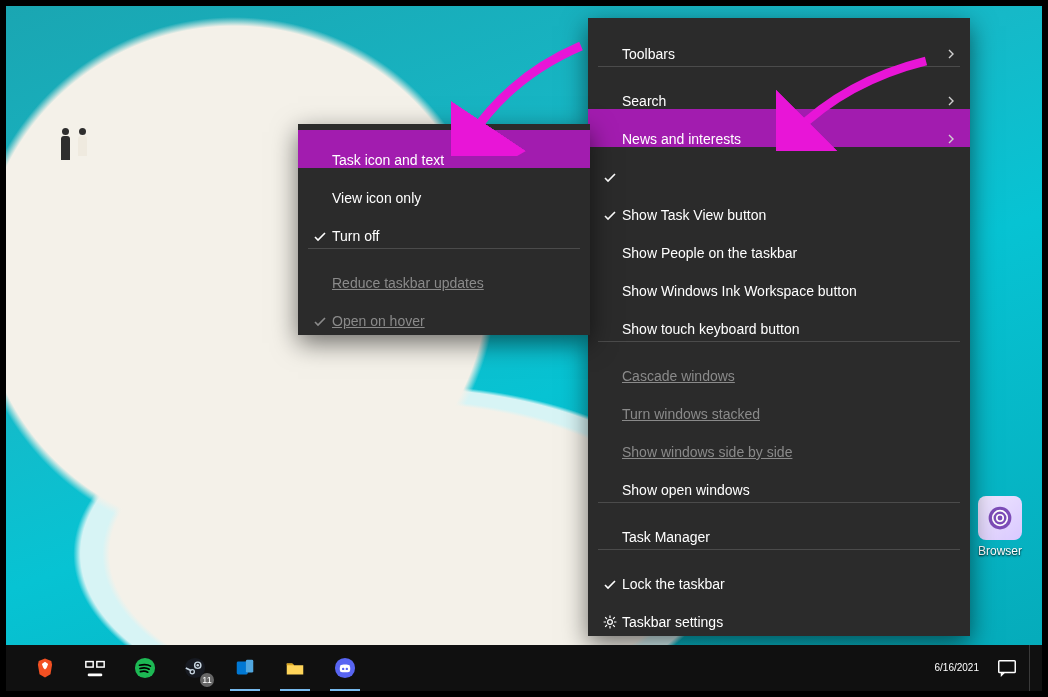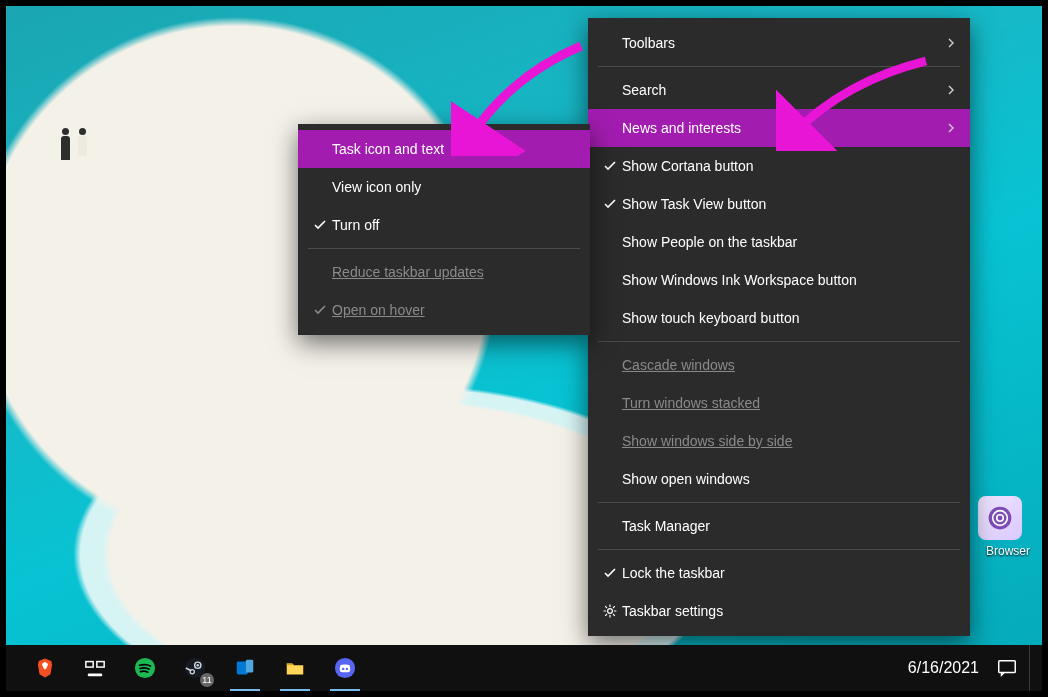--- a/index.html
+++ b/index.html
@@ -7,44 +7,44 @@
   
   .desktop{position:absolute;inset:0;background:
     radial-gradient(circle at 22% 40%, #f4f1e9 0 28%, transparent 29%),
     radial-gradient(ellipse 70% 55% at 38% 80%, #f4f1e9 0 40%, #d7f4f5 41% 44%, transparent 45%),
     linear-gradient(160deg,#1aa6b2 0%,#16b9c8 35%,#07c3d3 55%,#05a9b8 100%);
   }
   .people{position:absolute;left:55px;top:130px;font-size:11px;color:#3d3d3d;display:flex;gap:8px;}
   .people span{display:inline-block;background:#2e2e2e;width:9px;height:24px;border-radius:3px 3px 0 0;position:relative;}
   .people span::before{content:"";position:absolute;top:-8px;left:1px;width:7px;height:7px;border-radius:50%;background:#2e2e2e;}
   
-  .desk-icon{position:absolute;right:12px;top:490px;width:60px;text-align:right;font-size:12px;color:#fff;text-shadow:0 1px 2px #000;}
+  .desk-icon{position:absolute;right:12px;top:490px;width:60px;text-align:center;font-size:12px;color:#fff;text-shadow:0 1px 2px #000;}
   .desk-icon .tile{width:44px;height:44px;margin:0 auto 4px;border-radius:8px;background:linear-gradient(135deg,#f0e8ff,#d9c8ff);display:flex;align-items:center;justify-content:center;}
   .desk-icon .tile svg{width:26px;height:26px;}
   
   .menu{position:absolute;background:#2b2b2b;box-shadow:0 8px 24px rgba(0,0,0,.55);padding:6px 0;}
   .menu hr{border:0;border-top:1px solid #4b4b4b;margin:4px 10px;}
-  .mi{display:flex;align-items:center;min-height:38px;padding:0 14px 0 10px;white-space:nowrap;cursor:default;}
+  .mi{display:flex;align-items:flex-end;min-height:38px;padding:0 14px 0 10px;white-space:nowrap;cursor:default;}
   .mi .ic{width:24px;display:flex;justify-content:center;color:#fff;}
   .mi .lbl{flex:1;}
   .mi .chev{color:#d0d0d0;}
   .mi.hover{background:#a21caf;}
   .mi.disabled{color:#8a8a8a;text-decoration:underline;}
   .mi.disabled .ic{color:#8a8a8a;}
   
   .main-menu{left:582px;top:12px;width:382px;}
   .sub-menu {left:292px;top:118px;width:292px;}
   
   .arrow{position:absolute;pointer-events:none;}
   
   .taskbar{position:absolute;left:0;right:0;bottom:0;height:46px;background:#101010;display:flex;align-items:center;}
   .tb-left{display:flex;align-items:flex-start;gap:4px;padding-left:16px;}
   .tb-btn{width:46px;height:46px;display:flex;align-items:center;justify-content:center;color:#fff;}
   .tb-btn svg{width:22px;height:22px;}
-  .tb-right{margin-left:auto;display:flex;align-items:center;padding-right:6px;gap:6px;font-size:16px;}
+  .tb-right{margin-left:auto;display:flex;align-items:center;padding-right:6px;gap:6px;font-size:10px;}
   .tray-date{line-height:14px;text-align:right;margin:0 6px;}
   .show-desk{width:6px;height:46px;border-left:1px solid #3a3a3a;}
   .badge{position:absolute;bottom:4px;right:4px;background:#676767;border-radius:50%;width:14px;height:14px;font-size:9px;line-height:14px;text-align:center;}
   .tb-btn{position:relative;}
   .tb-btn.active::after{content:"";position:absolute;bottom:0;left:8px;right:8px;height:2px;background:#76b9ed;}
 </style>
 </head>
 <body>
 
 <div class="frame">
@@ -98,21 +98,20 @@
           </svg>
       </span>
     </div>
 
     <div class="mi">
       <span class="ic">
         <svg width="14" height="14" viewBox="0 0 14 14">
             <path d="M2 7l3 3 7-7" fill="none" stroke="currentColor" stroke-width="1.6"></path>
           </svg>
       </span>
-      <span class="lbl">Show Cortana button</span>
     </div>
 
     <div class="mi">
       <span class="ic">
         <svg width="14" height="14" viewBox="0 0 14 14">
             <path d="M2 7l3 3 7-7" fill="none" stroke="currentColor" stroke-width="1.6"></path>
           </svg>
       </span>
       <span class="lbl">Show Task View button</span>
     </div>

